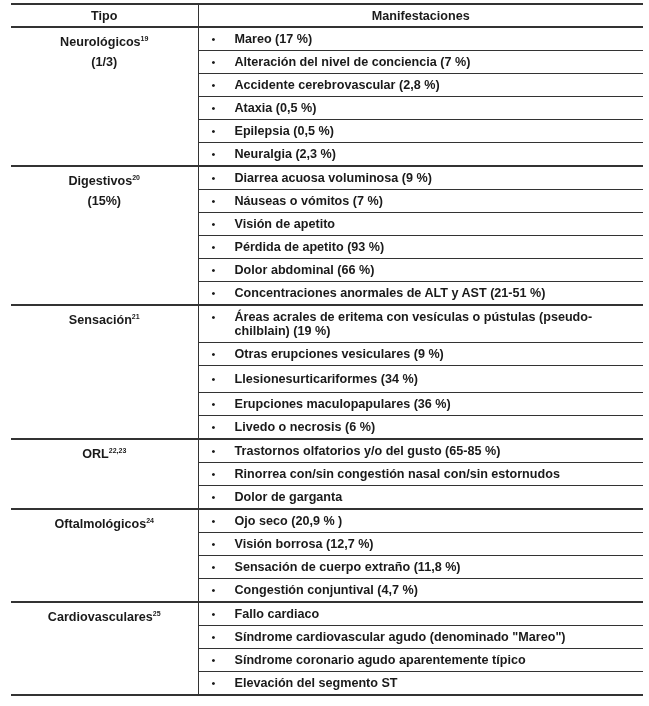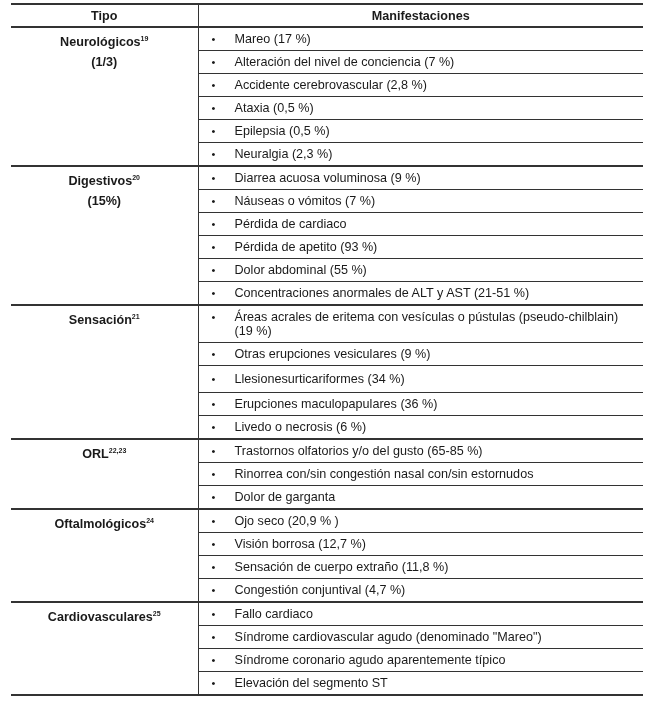--- a/index.html
+++ b/index.html
@@ -13,21 +13,21 @@
                border-top: 2px solid #333; border-bottom: 2px solid #333; }
   table.t th.h1 { border-right: 1.5px solid #333; }
   td.tipo { vertical-align: top; text-align: center; font-weight: bold;
             border-right: 1.5px solid #333; border-bottom: 2px solid #333;
             padding: 4px 0 0 0; line-height: 20px; }
   td.tipo sup { font-size: 7px; vertical-align: 5px; line-height: 0; }
   td.man { padding: 0; border-bottom: 1.5px solid #333; }
   tr.last td.man { border-bottom: 2px solid #333; }
   .row { display: flex; align-items: flex-start; min-height: 22px; }
   .bullet { width: 30px; flex: none; text-align: center; padding-top: 4px; font-size: 11px; line-height: 14px; }
-  .txt { flex: 1; padding: 4px 6px 4px 6px; line-height: 14px; }
+  .txt { flex: 1; padding: 4px 6px 4px 6px; line-height: 14px; font-weight: bold; }
   .tall .row { min-height: 26px; }
   .tall .txt { padding-top: 6px; }
   .tall .bullet { padding-top: 6px; }
 </style>
 </head>
 <body>
 
 <table class="t">
   <colgroup>
       <col class="c1">
@@ -103,37 +103,37 @@
           <div class="row">
             <span class="bullet">•</span>
             <span class="txt">Náuseas o vómitos (7 %)</span>
           </div>
         </td>
       </tr>
       <tr>
         <td class="man">
           <div class="row">
             <span class="bullet">•</span>
-            <span class="txt">Pérdida de cardiaco</span>
+            <span class="txt">Visión de apetito</span>
           </div>
         </td>
       </tr>
       <tr>
         <td class="man">
           <div class="row">
             <span class="bullet">•</span>
             <span class="txt">Pérdida de apetito (93 %)</span>
           </div>
         </td>
       </tr>
       <tr>
         <td class="man">
           <div class="row">
             <span class="bullet">•</span>
-            <span class="txt">Dolor abdominal (55 %)</span>
+            <span class="txt">Dolor abdominal (66 %)</span>
           </div>
         </td>
       </tr>
       <tr class="last">
         <td class="man">
           <div class="row">
             <span class="bullet">•</span>
             <span class="txt">Concentraciones anormales de ALT y AST (21-51 %)</span>
           </div>
         </td>

